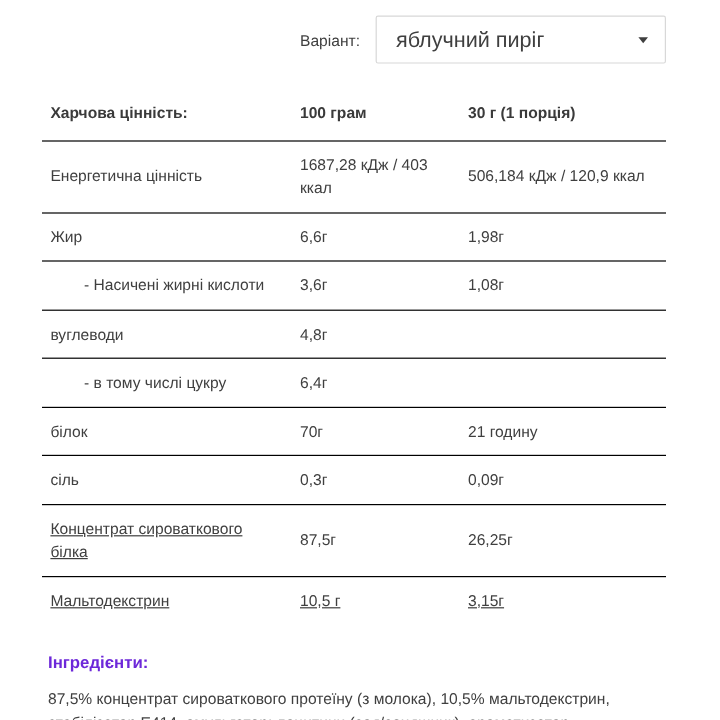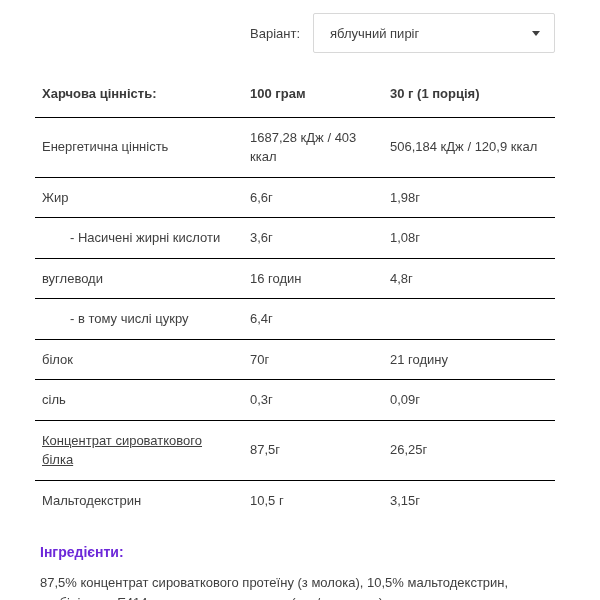--- a/index.html
+++ b/index.html
@@ -13,39 +13,39 @@
   
   .variant-row {
     display:flex; align-items:center;
     margin:13px 45px 22px 250px;
   }
   .variant-label { font-size:13px; color:#3f3f3f; margin-right:13px; white-space:nowrap; }
   .variant-select {
     box-sizing:border-box; flex:1; height:40px;
     border:1px solid #d8d8d8; border-radius:2px; background:#fff;
     display:flex; align-items:center; justify-content:space-between;
-    padding:0 14px 0 16px; font-size:13px; cursor:pointer;
+    padding:0 14px 0 16px; font-size:18px; cursor:pointer;
   }
   .caret {
     width:0; height:0; display:inline-block;
     border-left:4px solid transparent; border-right:4px solid transparent;
     border-top:5px solid #3f3f3f;
   }
 
   
   .ntable { margin:8px 45px 0 35px; }
   .trow {
     display:grid; grid-template-columns:215px 140px 1fr;
     align-items:center;
     border-bottom:1px solid #000000;
     padding:10px 0;
     font-size:13px; line-height:1.5;
   }
   .trow.thead { font-weight:bold; color:#3a3a3a; padding:9px 0 13px; }
-  .trow.last { border-bottom:none; }
+  .trow.last { border-bottom:none;text-decoration:underline; }
   .cell-label { padding-left:7px; padding-right:12px; }
   .indent .cell-label { padding-left:35px; }
   .narrow-label .cell-label { max-width:170px;text-decoration:underline; }
   .cell-val { padding-right:10px; }
 
   
   .ingredients { margin:24px 45px 0 40px; }
   .ingredients-title { font-size:14px; font-weight:bold; color:#6d28d9; margin:0 0 13px 0; }
   .ingredients-text { font-size:13px; line-height:1.55; margin:0; color:#3f3f3f; }
 </style>
@@ -80,21 +80,20 @@
   </div>
 
   <div class="trow indent">
     <div class="cell-label">- Насичені жирні кислоти</div>
     <div class="cell-val">3,6г</div>
     <div class="cell-val">1,08г</div>
   </div>
 
   <div class="trow">
     <div class="cell-label">вуглеводи</div>
-    <div class="cell-val">16 годин</div>
     <div class="cell-val">4,8г</div>
   </div>
 
   <div class="trow indent">
     <div class="cell-label">- в тому числі цукру</div>
     <div class="cell-val">6,4г</div>
   </div>
 
   <div class="trow">
     <div class="cell-label">білок</div>

